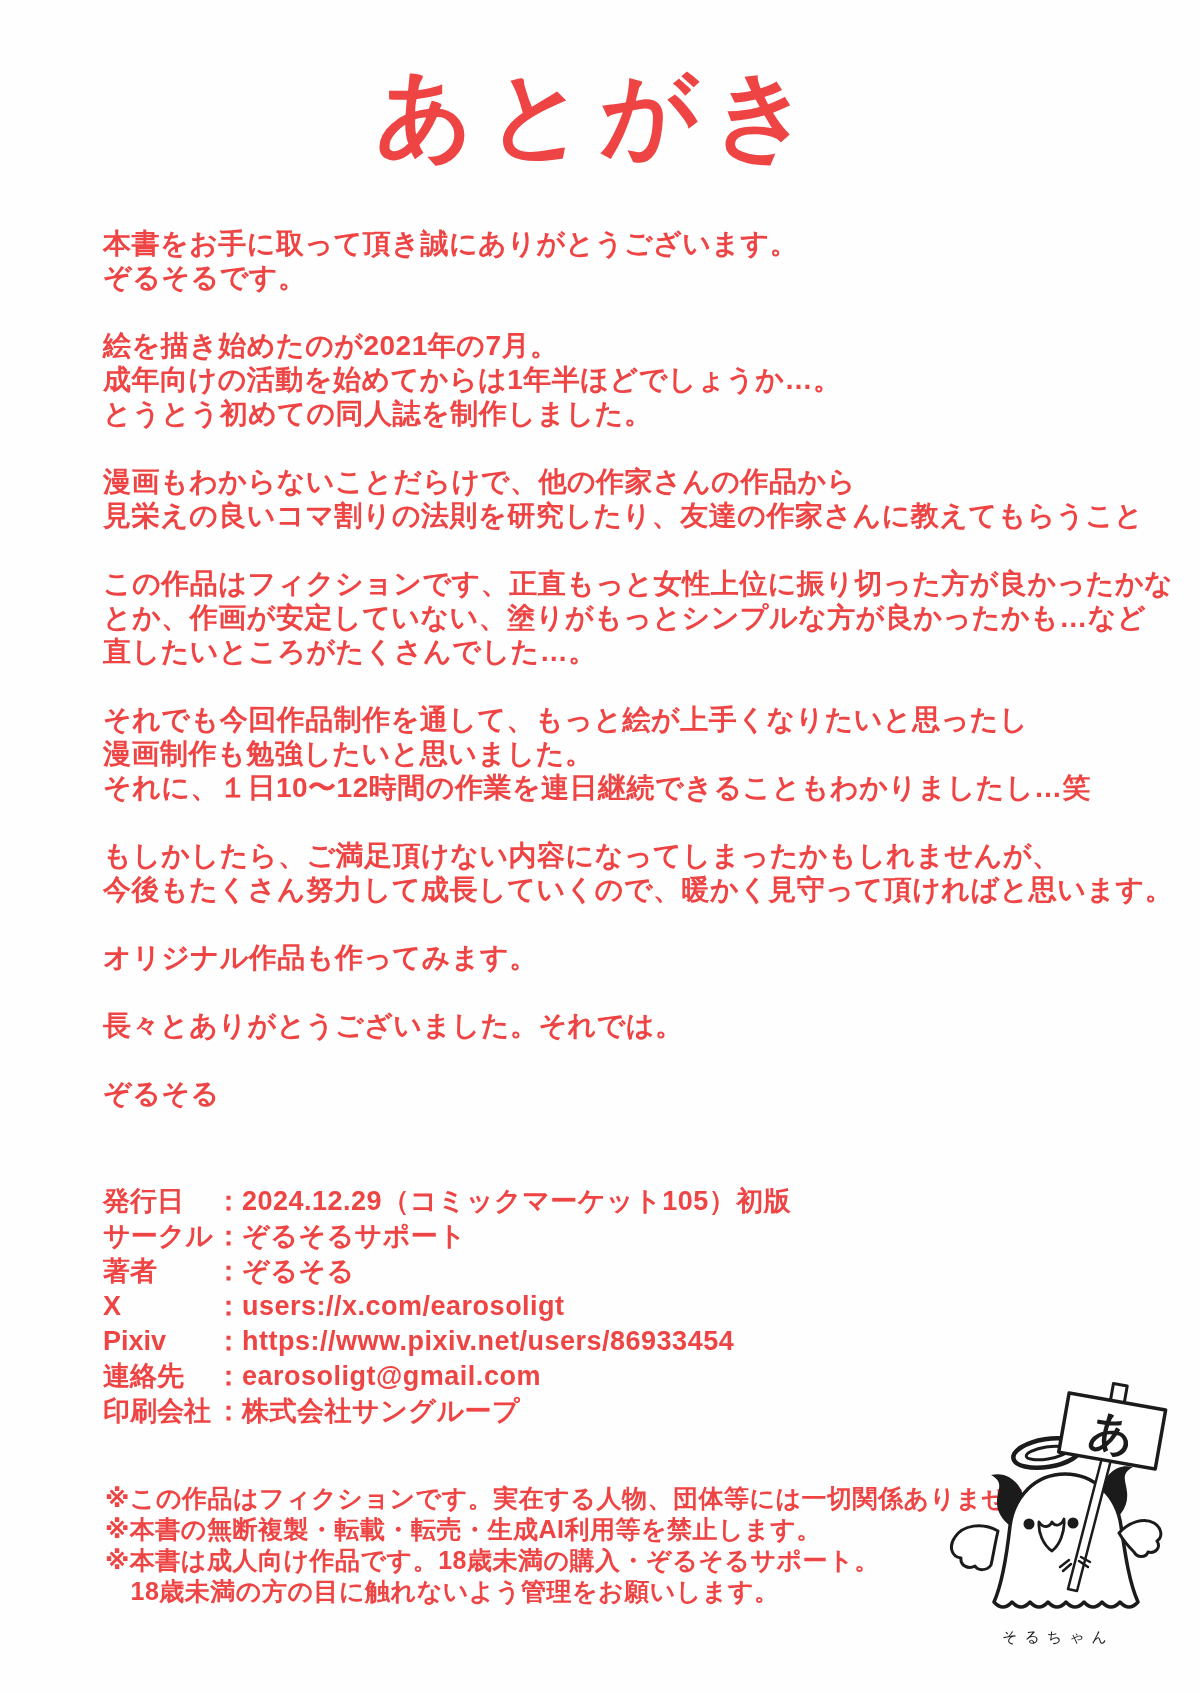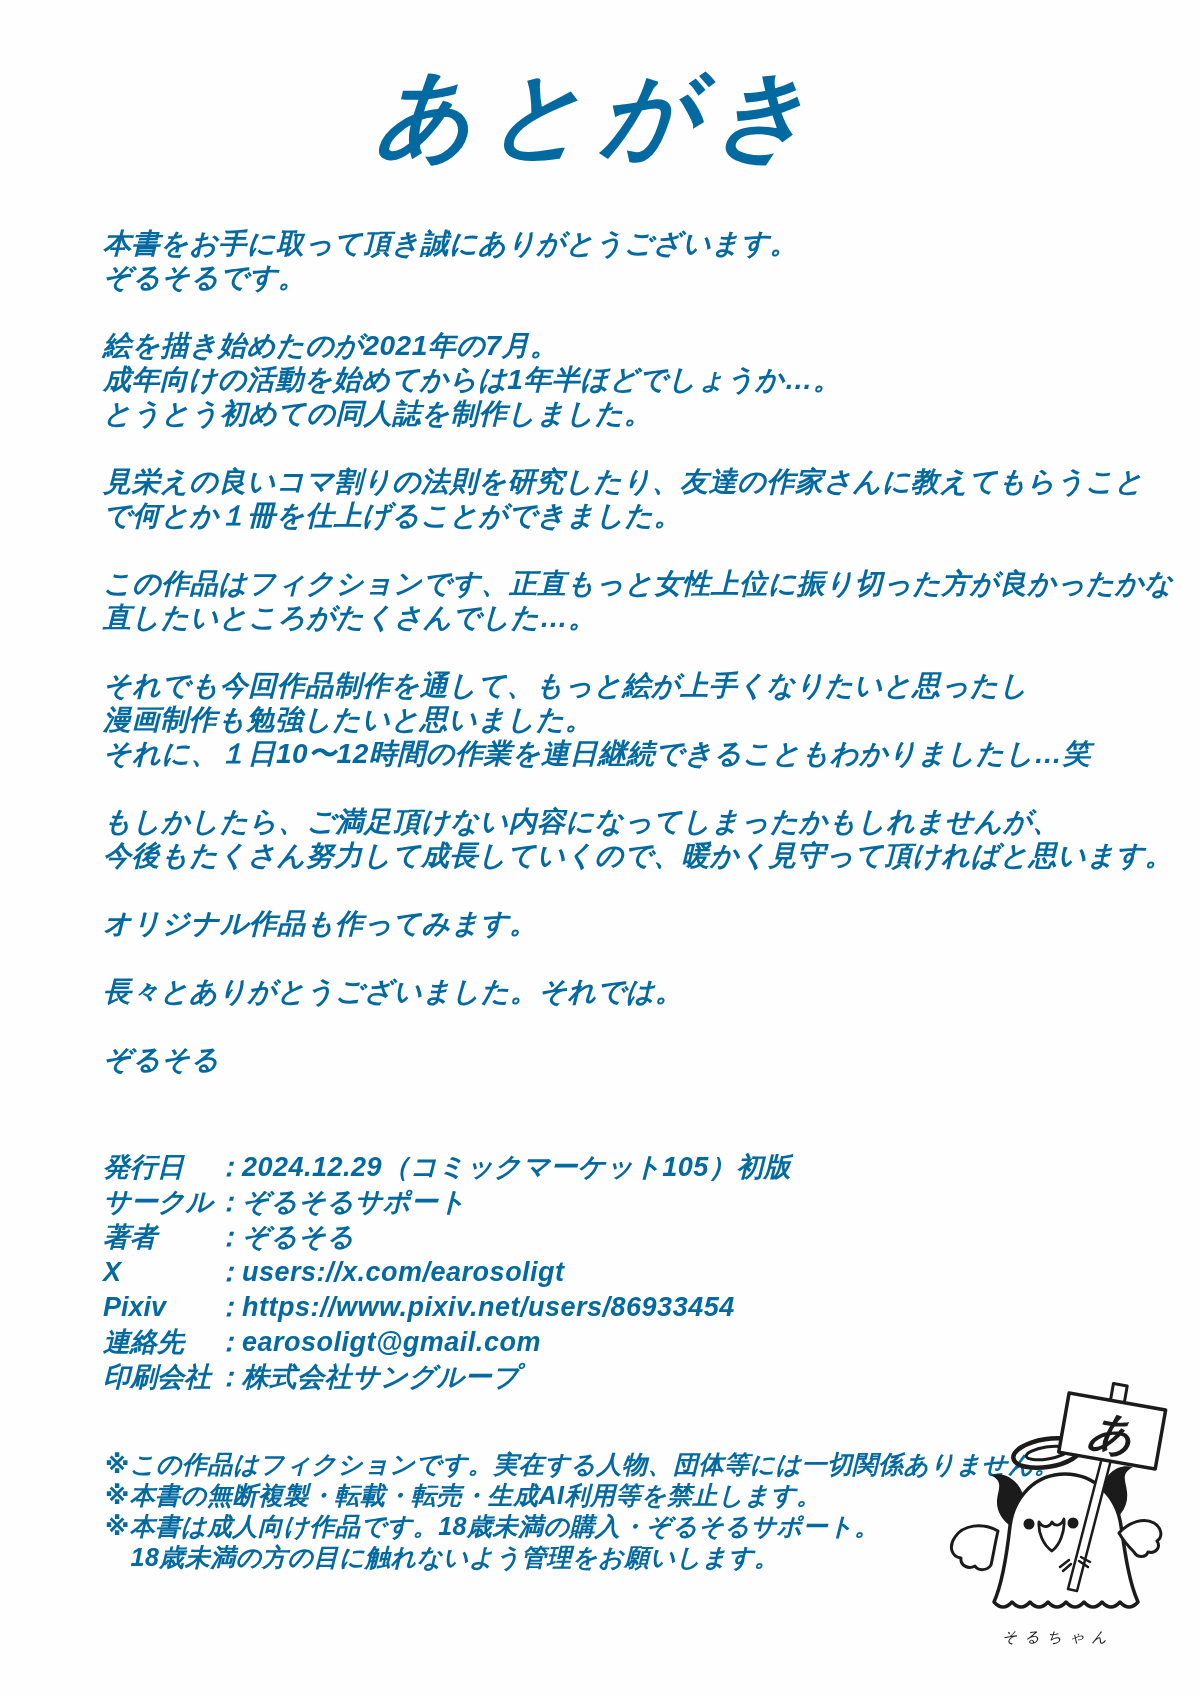--- a/index.html
+++ b/index.html
@@ -1,24 +1,23 @@
 <!DOCTYPE html>
 <html><head>
 <meta charset="utf-8">
 <style>
   html,body { margin:0; padding:0; background:#e8e8e8; }
   .page {
     position:relative;
     width:1200px; height:1694px;
     margin:0 auto;
     background:#fefefe;
-    color:#0369a1;
+    color:#ef4444;
     font-family:"Liberation Sans","DejaVu Sans",sans-serif;
     overflow:hidden;
-    font-style:italic;
   }
   .title {
     margin:0;
     padding-top:64px;
     text-align:center;
     font-family:"DejaVu Serif","Liberation Serif",serif;
     font-size:96px;
     font-weight:700;
     letter-spacing:14px;
     line-height:1.05;
@@ -66,25 +65,26 @@
     <div class="para">
       <div class="line">本書をお手に取って頂き誠にありがとうございます。</div>
       <div class="line">ぞるそるです。</div>
     </div>
     <div class="para">
       <div class="line">絵を描き始めたのが2021年の7月。</div>
       <div class="line">成年向けの活動を始めてからは1年半ほどでしょうか…。</div>
       <div class="line">とうとう初めての同人誌を制作しました。</div>
     </div>
     <div class="para">
+      <div class="line">漫画もわからないことだらけで、他の作家さんの作品から</div>
       <div class="line">見栄えの良いコマ割りの法則を研究したり、友達の作家さんに教えてもらうこと</div>
-      <div class="line">で何とか１冊を仕上げることができました。</div>
     </div>
     <div class="para">
       <div class="line">この作品はフィクションです、正直もっと女性上位に振り切った方が良かったかな</div>
+      <div class="line">とか、作画が安定していない、塗りがもっとシンプルな方が良かったかも…など</div>
       <div class="line">直したいところがたくさんでした…。</div>
     </div>
     <div class="para">
       <div class="line">それでも今回作品制作を通して、もっと絵が上手くなりたいと思ったし</div>
       <div class="line">漫画制作も勉強したいと思いました。</div>
       <div class="line">それに、１日10〜12時間の作業を連日継続できることもわかりましたし…笑</div>
     </div>
     <div class="para">
       <div class="line">もしかしたら、ご満足頂けない内容になってしまったかもしれませんが、</div>
       <div class="line">今後もたくさん努力して成長していくので、暖かく見守って頂ければと思います。</div>

